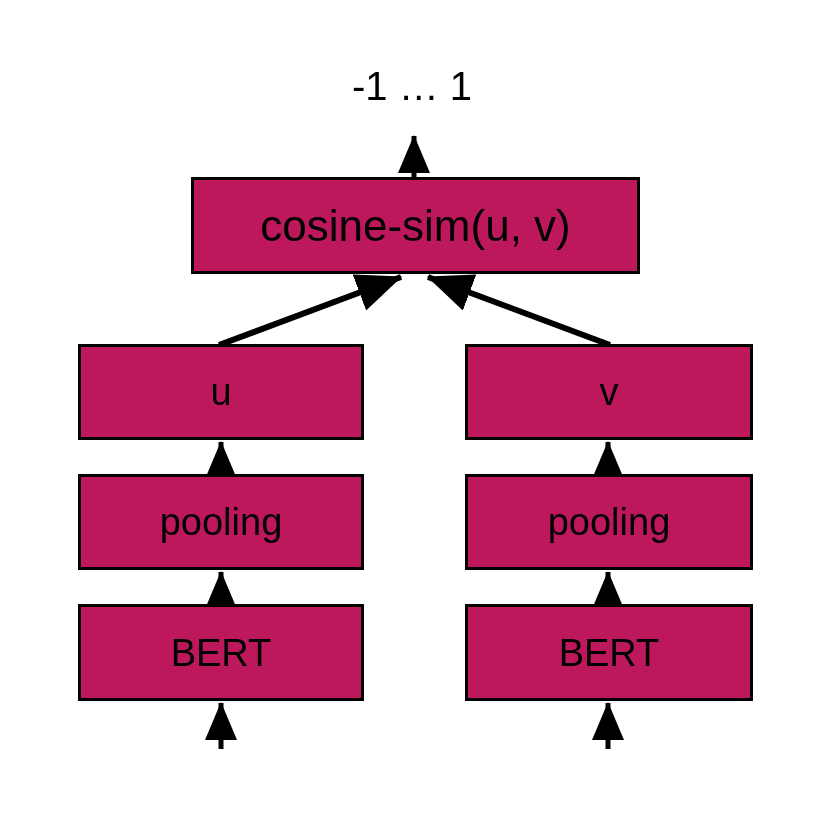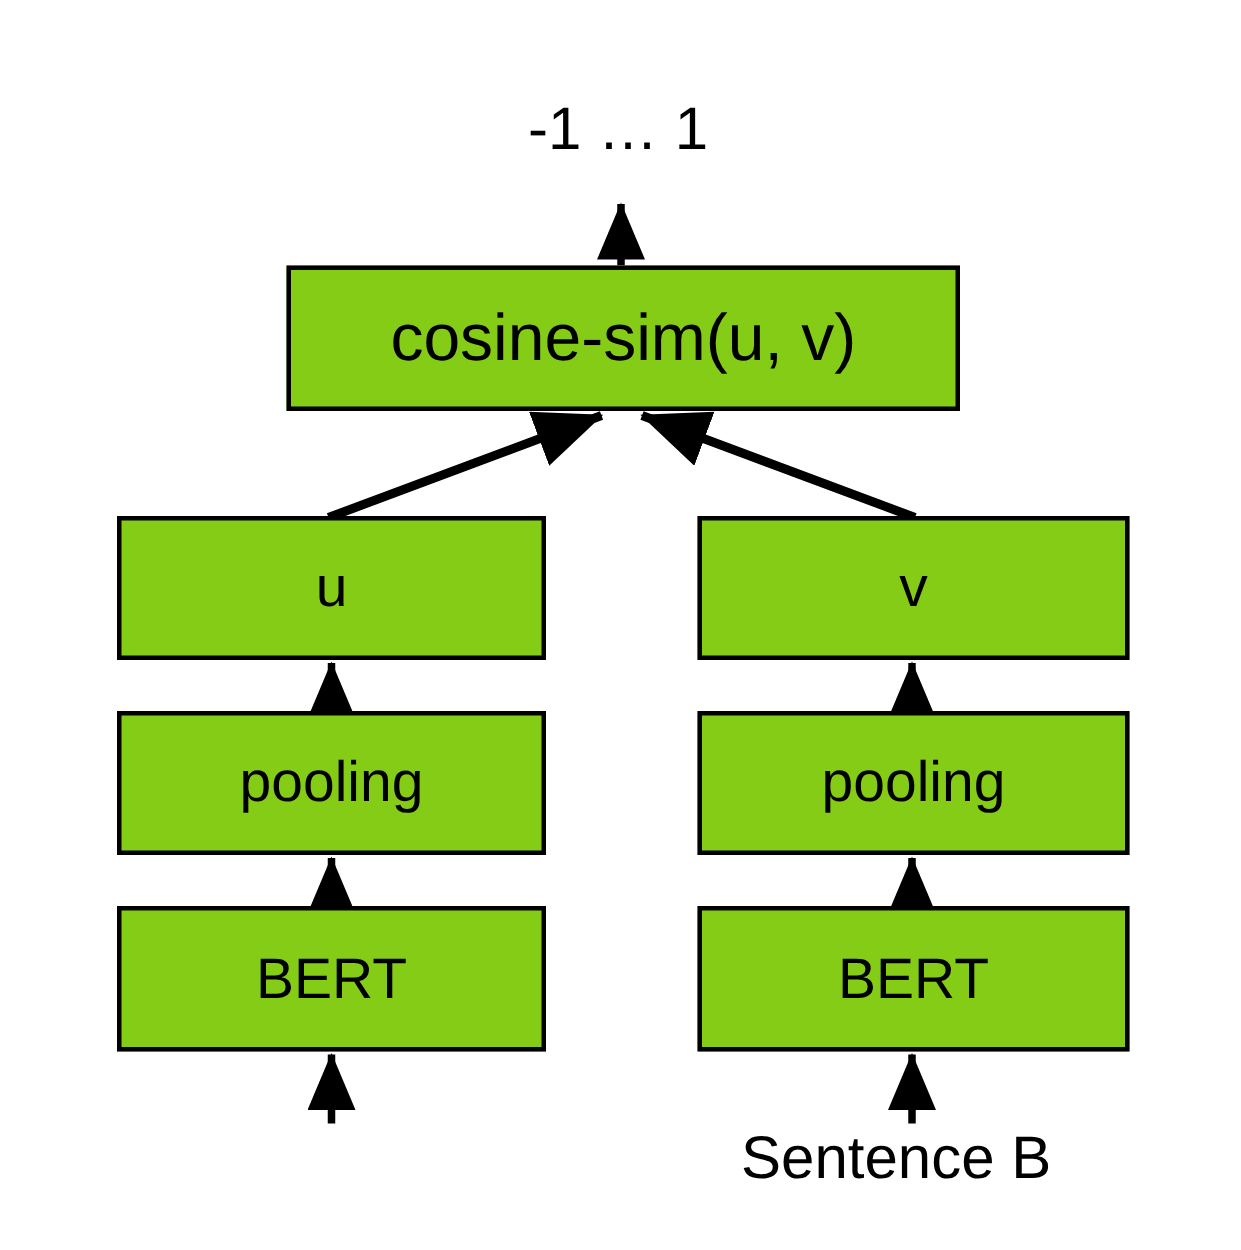--- a/index.html
+++ b/index.html
@@ -22,21 +22,21 @@
     position: absolute;
     left: 0;
     top: 0;
     width: 827px;
     height: 833px;
     pointer-events: none;
   }
   .node-box {
     position: absolute;
     box-sizing: border-box;
-    background: #84cc16;
+    background: #be185d;
     border: 3px solid #000000;
     display: flex;
     align-items: center;
     justify-content: center;
     color: #000000;
     line-height: 1;
     z-index: 2;
   }
   .node-label {
     display: block;
@@ -118,15 +118,14 @@
 
   <div class="node-box" id="box-bert-a">
     <span class="node-label">BERT</span>
   </div>
 
   <div class="node-box" id="box-bert-b">
     <span class="node-label">BERT</span>
   </div>
 
 
-  <div class="free-label" id="label-sentence-b">Sentence B</div>
 
 </div>
 
 </body></html>

